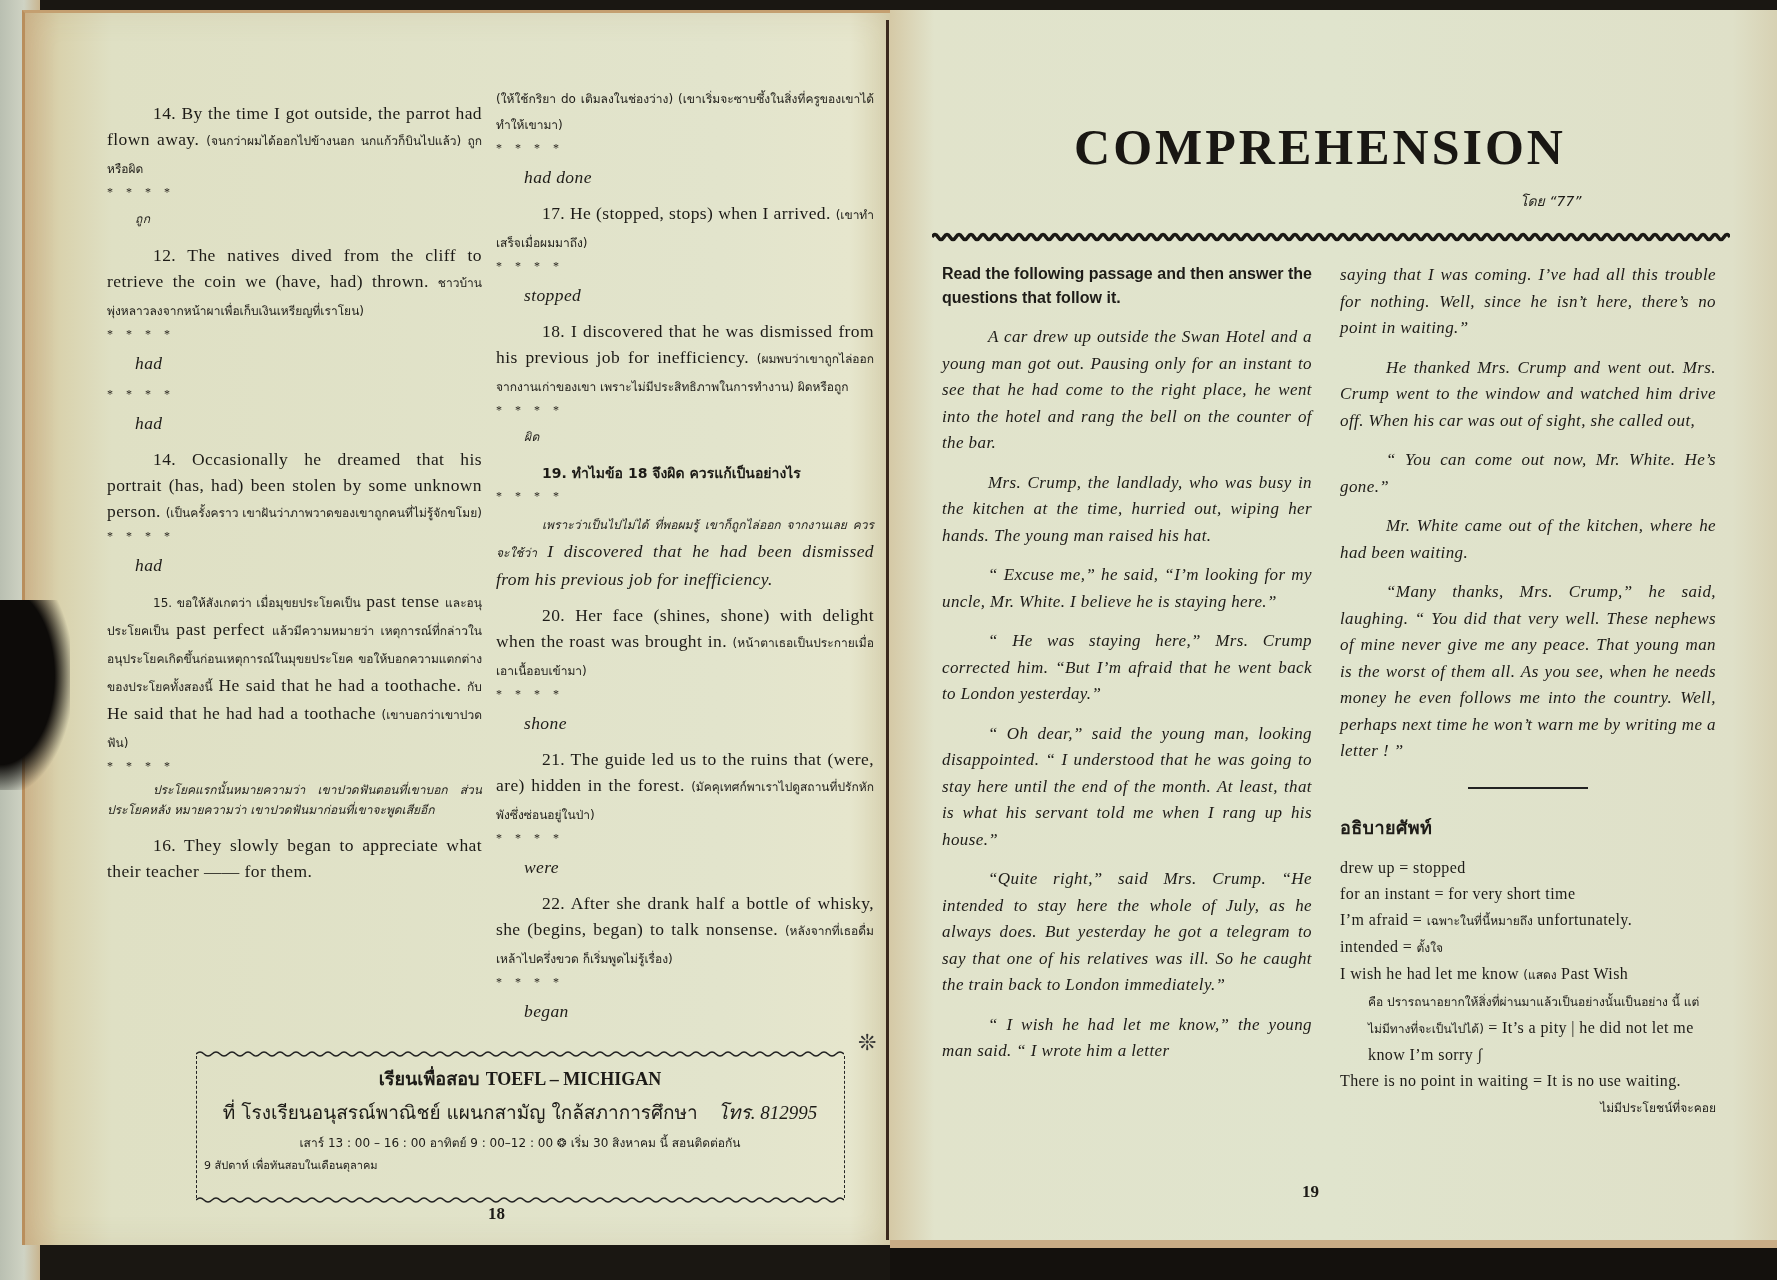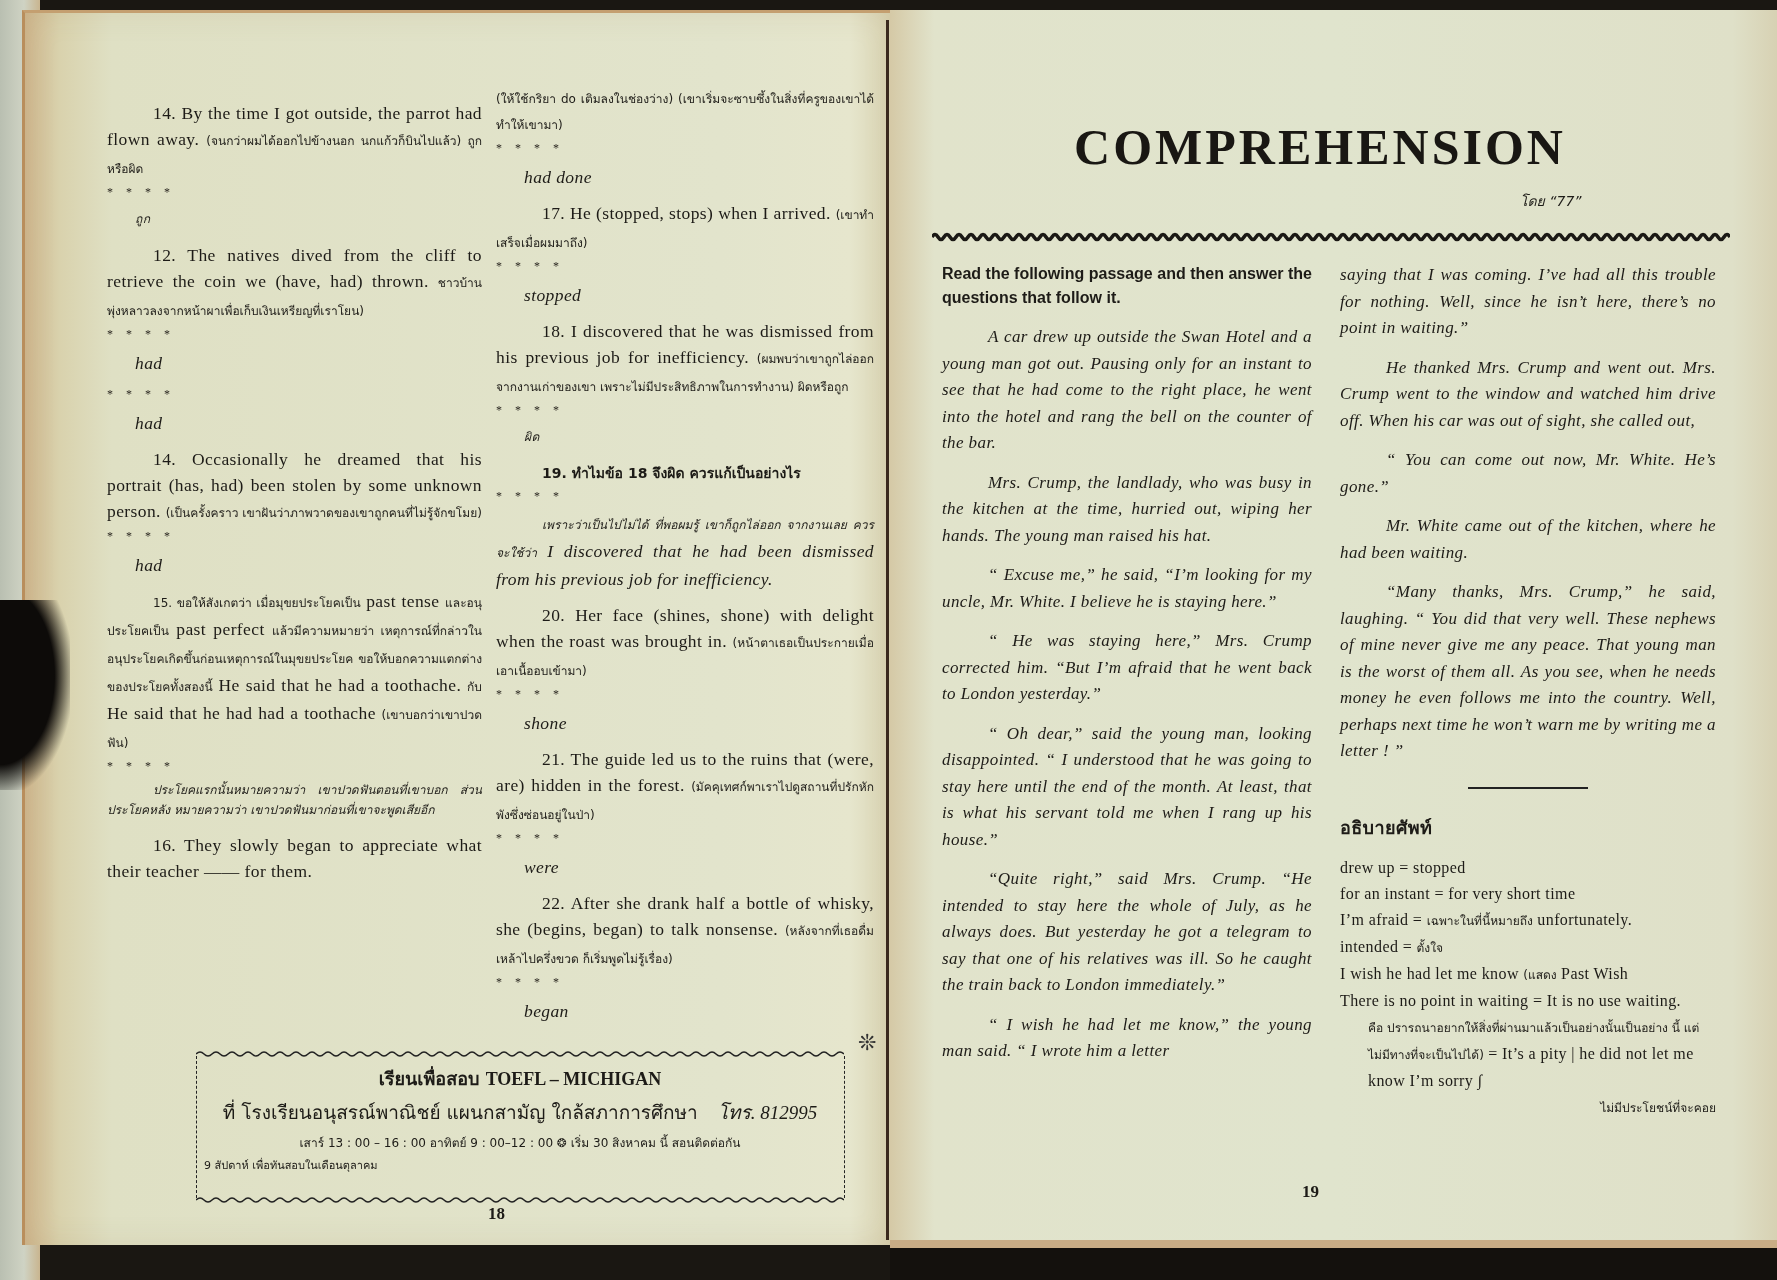--- a/index.html
+++ b/index.html
@@ -191,21 +191,21 @@
     <p class="p indent r-para">Mr. White came out of the kitchen, where he had been waiting.</p>
     <p class="p indent r-para">“Many thanks, Mrs. Crump,” he said, laughing. “ You did that very well. These nephews of mine never give me any peace. That young man is the worst of them all. As you see, when he needs money he even follows me into the country. Well, perhaps next time he won’t warn me by writing me a letter ! ”</p>
     <div class="rule"></div>
     <div class="vocab-head">อธิบายศัพท์</div>
 
     <p class="vocab"><span>drew up</span> <span>=</span> <span>stopped</span></p>
     <p class="vocab"><span>for an instant</span> <span>=</span> <span>for very short time</span></p>
     <p class="vocab"><span>I’m afraid</span> <span>=</span> <span class="thai">เฉพาะในที่นี้หมายถึง</span> <span>unfortunately.</span></p>
     <p class="vocab"><span>intended</span> <span>=</span> <span class="thai">ตั้งใจ</span></p>
     <p class="vocab"><span>I wish he had let me know</span> <span class="thai">(แสดง</span> <span>Past Wish</span></p>
+    <p class="vocab vocab-sub"><span class="thai">คือ ปรารถนาอยากให้สิ่งที่ผ่านมาแล้วเป็นอย่างนั้นเป็นอย่าง นี้ แต่ไม่มีทางที่จะเป็นไปได้)</span> <span>= It’s a pity | he did not let me know    I’m sorry ∫</span></p>
     <p class="vocab"><span>There is no point in waiting</span> <span>=</span> <span>It is no use waiting.</span></p>
-    <p class="vocab vocab-sub"><span class="thai">คือ ปรารถนาอยากให้สิ่งที่ผ่านมาแล้วเป็นอย่างนั้นเป็นอย่าง นี้ แต่ไม่มีทางที่จะเป็นไปได้)</span> <span>= It’s a pity | he did not let me know    I’m sorry ∫</span></p>
     <p class="vocab right"><span class="thai">ไม่มีประโยชน์ที่จะคอย</span></p>
   </div>
 
   <div class="page-num" style="left:1302px;top:1182px;text-align:center;">19</div>
 
   <div class="thumb-shadow"></div>
 </div>
 
 </body></html>

